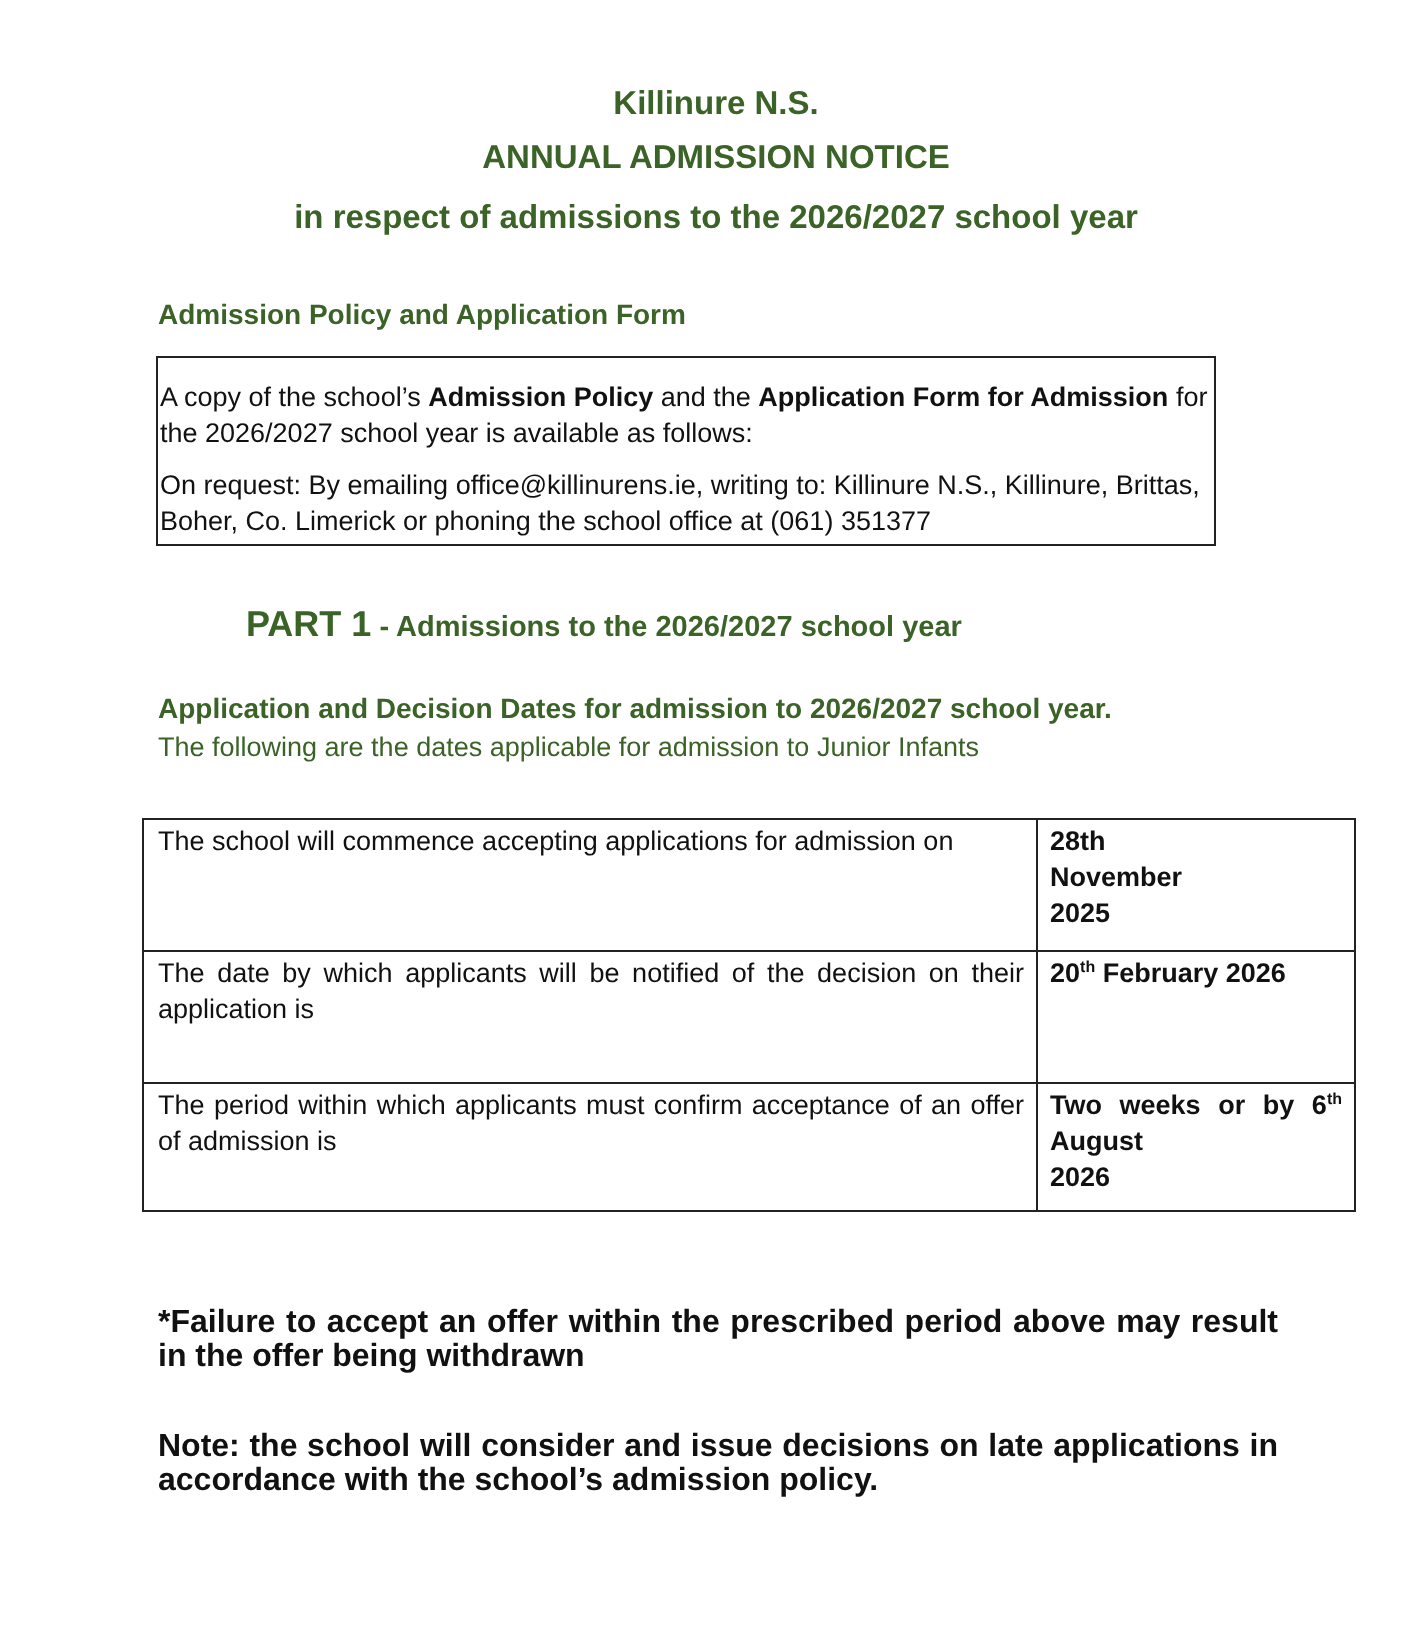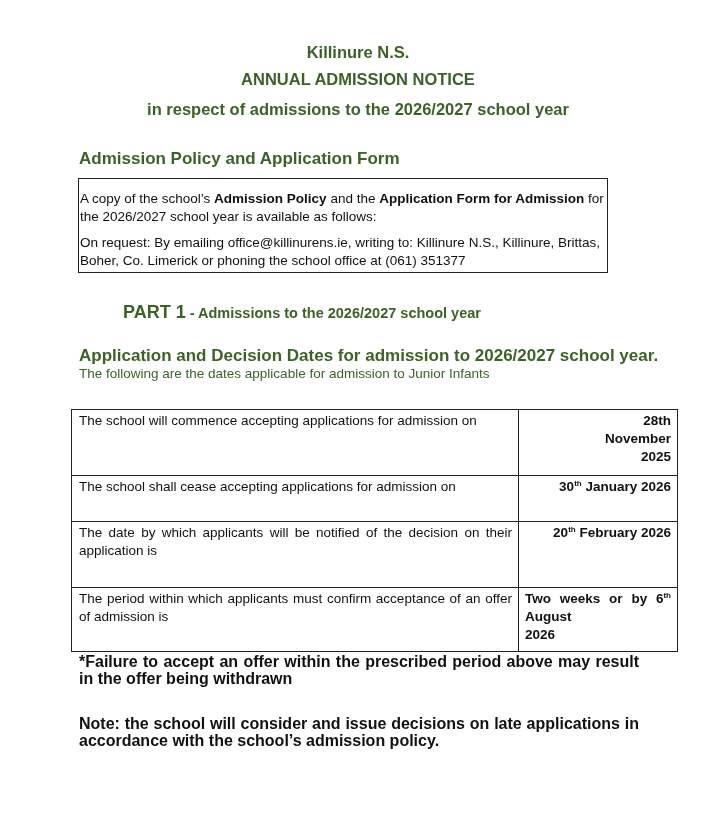--- a/index.html
+++ b/index.html
@@ -9,21 +9,21 @@
     }
     .green { color: #3b6327; }
     .title {
       position: absolute; left: 0; width: 716px; text-align: center;
       font-weight: bold; font-size: 16.5px;
     }
     #t1 { top: 43px; }
     #t2 { top: 70px; }
     #t3 { top: 100px; }
     .h2 {
-      position: absolute; left: 79px; font-weight: bold; font-size: 17px;
+      position: absolute; left: 79px; font-weight: bold; font-size: 14px;
     }
     #policy-heading { top: 149px; }
     .policy-box {
       position: absolute; left: 78px; top: 178px; width: 530px; height: 95px;
       border: 1.5px solid #222; box-sizing: border-box;
       font-size: 13.5px; line-height: 18px; padding: 11px 0 0 1px;
     }
     .policy-box p { margin: 0 0 8px 0; }
     #part1 {
       position: absolute; left: 123px; top: 302px; font-weight: bold;
@@ -35,21 +35,21 @@
       position: absolute; left: 79px; top: 366px; font-size: 13.5px;
     }
     table.dates {
       position: absolute; left: 71px; top: 409px; width: 607px;
       border-collapse: collapse; font-size: 13.5px; line-height: 18px;
     }
     table.dates td {
       border: 1.5px solid #222; vertical-align: top; padding: 2px 6px 0 7px;
     }
     table.dates td.desc { width: 433px; text-align: justify; }
-    table.dates td.val { text-align: right; font-weight: bold; padding: 2px 6px 0 6px; }
+    table.dates td.val { text-align: left; font-weight: bold; padding: 2px 6px 0 6px; }
     table.dates td.val.justify { text-align: justify; text-align-last: justify; }
     table.dates td.val.justify .last { display: block; text-align: right; text-align-last: left; }
     sup { font-size: 8px; vertical-align: 5px; line-height: 0; }
     .note {
       position: absolute; left: 79px; width: 560px; font-weight: bold;
       font-size: 16px; line-height: 17px; text-align: justify;
     }
     #failure { top: 653px; }
     #late { top: 715px; }
   </style>
@@ -71,24 +71,20 @@
 
 <div class="h2 green" id="dates-heading">Application and Decision Dates for admission to 2026/2027 school year.</div>
 <div id="dates-sub" class="green">The following are the dates applicable for admission to Junior Infants</div>
 
 <table class="dates">
   <tbody>
       <tr style="height:66px;">
     <td class="desc">The school will commence accepting applications for admission on</td>
     <td class="val"><span>28th</span><br><span style="display:inline-block;width:80px;">November 2025</span></td>
   </tr>
-  <tr style="height:46px;">
-    <td class="desc">The school shall cease accepting applications for admission on</td>
-    <td class="val"><span>30</span><sup>th</sup><span> January 2026</span></td>
-  </tr>
   <tr style="height:66px;">
     <td class="desc">The date by which applicants will be notified of the decision on their application is</td>
     <td class="val"><span>20</span><sup>th</sup><span> February 2026</span></td>
   </tr>
   <tr style="height:64px;">
     <td class="desc">The period within which applicants must confirm acceptance of an offer of admission is</td>
     <td class="val justify"><span>Two weeks or by 6</span><sup>th</sup><span> August</span><span class="last">2026</span></td>
   </tr>
 </tbody>
   </table>

